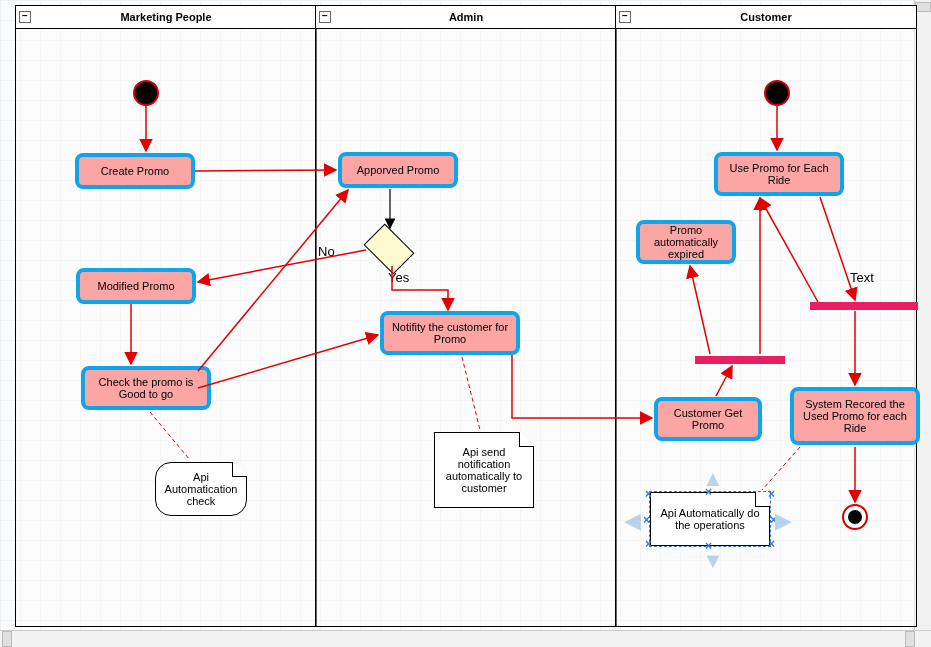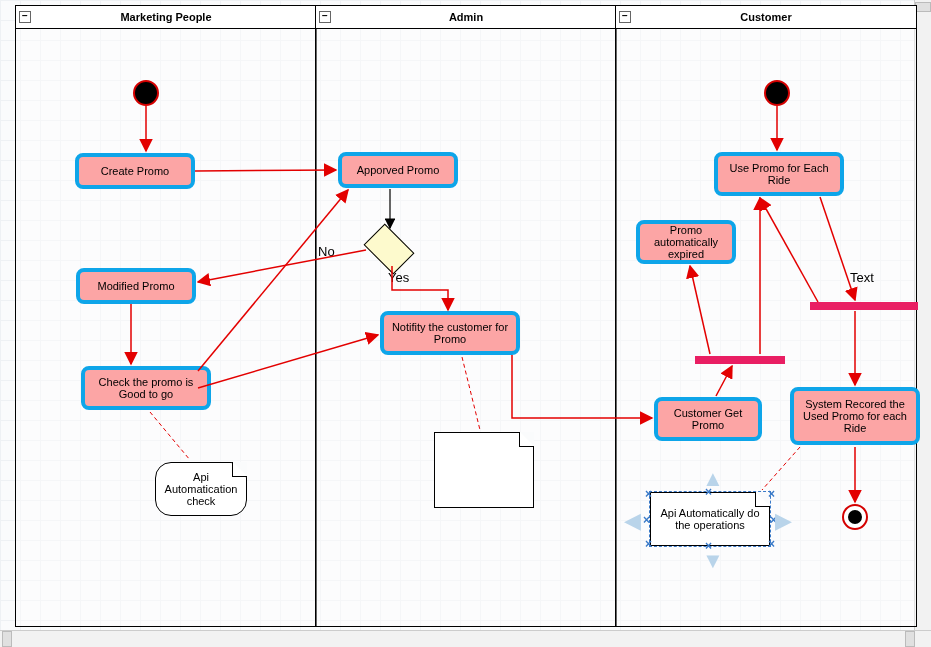--- a/index.html
+++ b/index.html
@@ -246,20 +246,21 @@
 <div class="decision" style="left:368px; top:234px;"></div>
 <div class="label" style="left:318px; top:244px;">No</div>
 <div class="label" style="left:388px; top:270px;">Yes</div>
 
 <div class="activity" style="left:380px; top:311px; width:140px; height:44px;justify-content:center;">
   <span>Notifity the customer for Promo</span>
 </div>
 
 <div class="note" style="left:434px; top:432px; width:100px; height:76px;">
   <div class="note-corner"></div>
+  <span>Api send notification automatically to customer</span>
 </div>
 
 <div class="initial-node" style="left:764px; top:80px;"></div>
 
 <div class="activity" style="left:714px; top:152px; width:130px; height:44px;">
   <span>Use Promo for Each Ride</span>
 </div>
 
 <div class="activity" style="left:636px; top:220px; width:100px; height:44px;">
   <span>Promo automatically expired</span>

